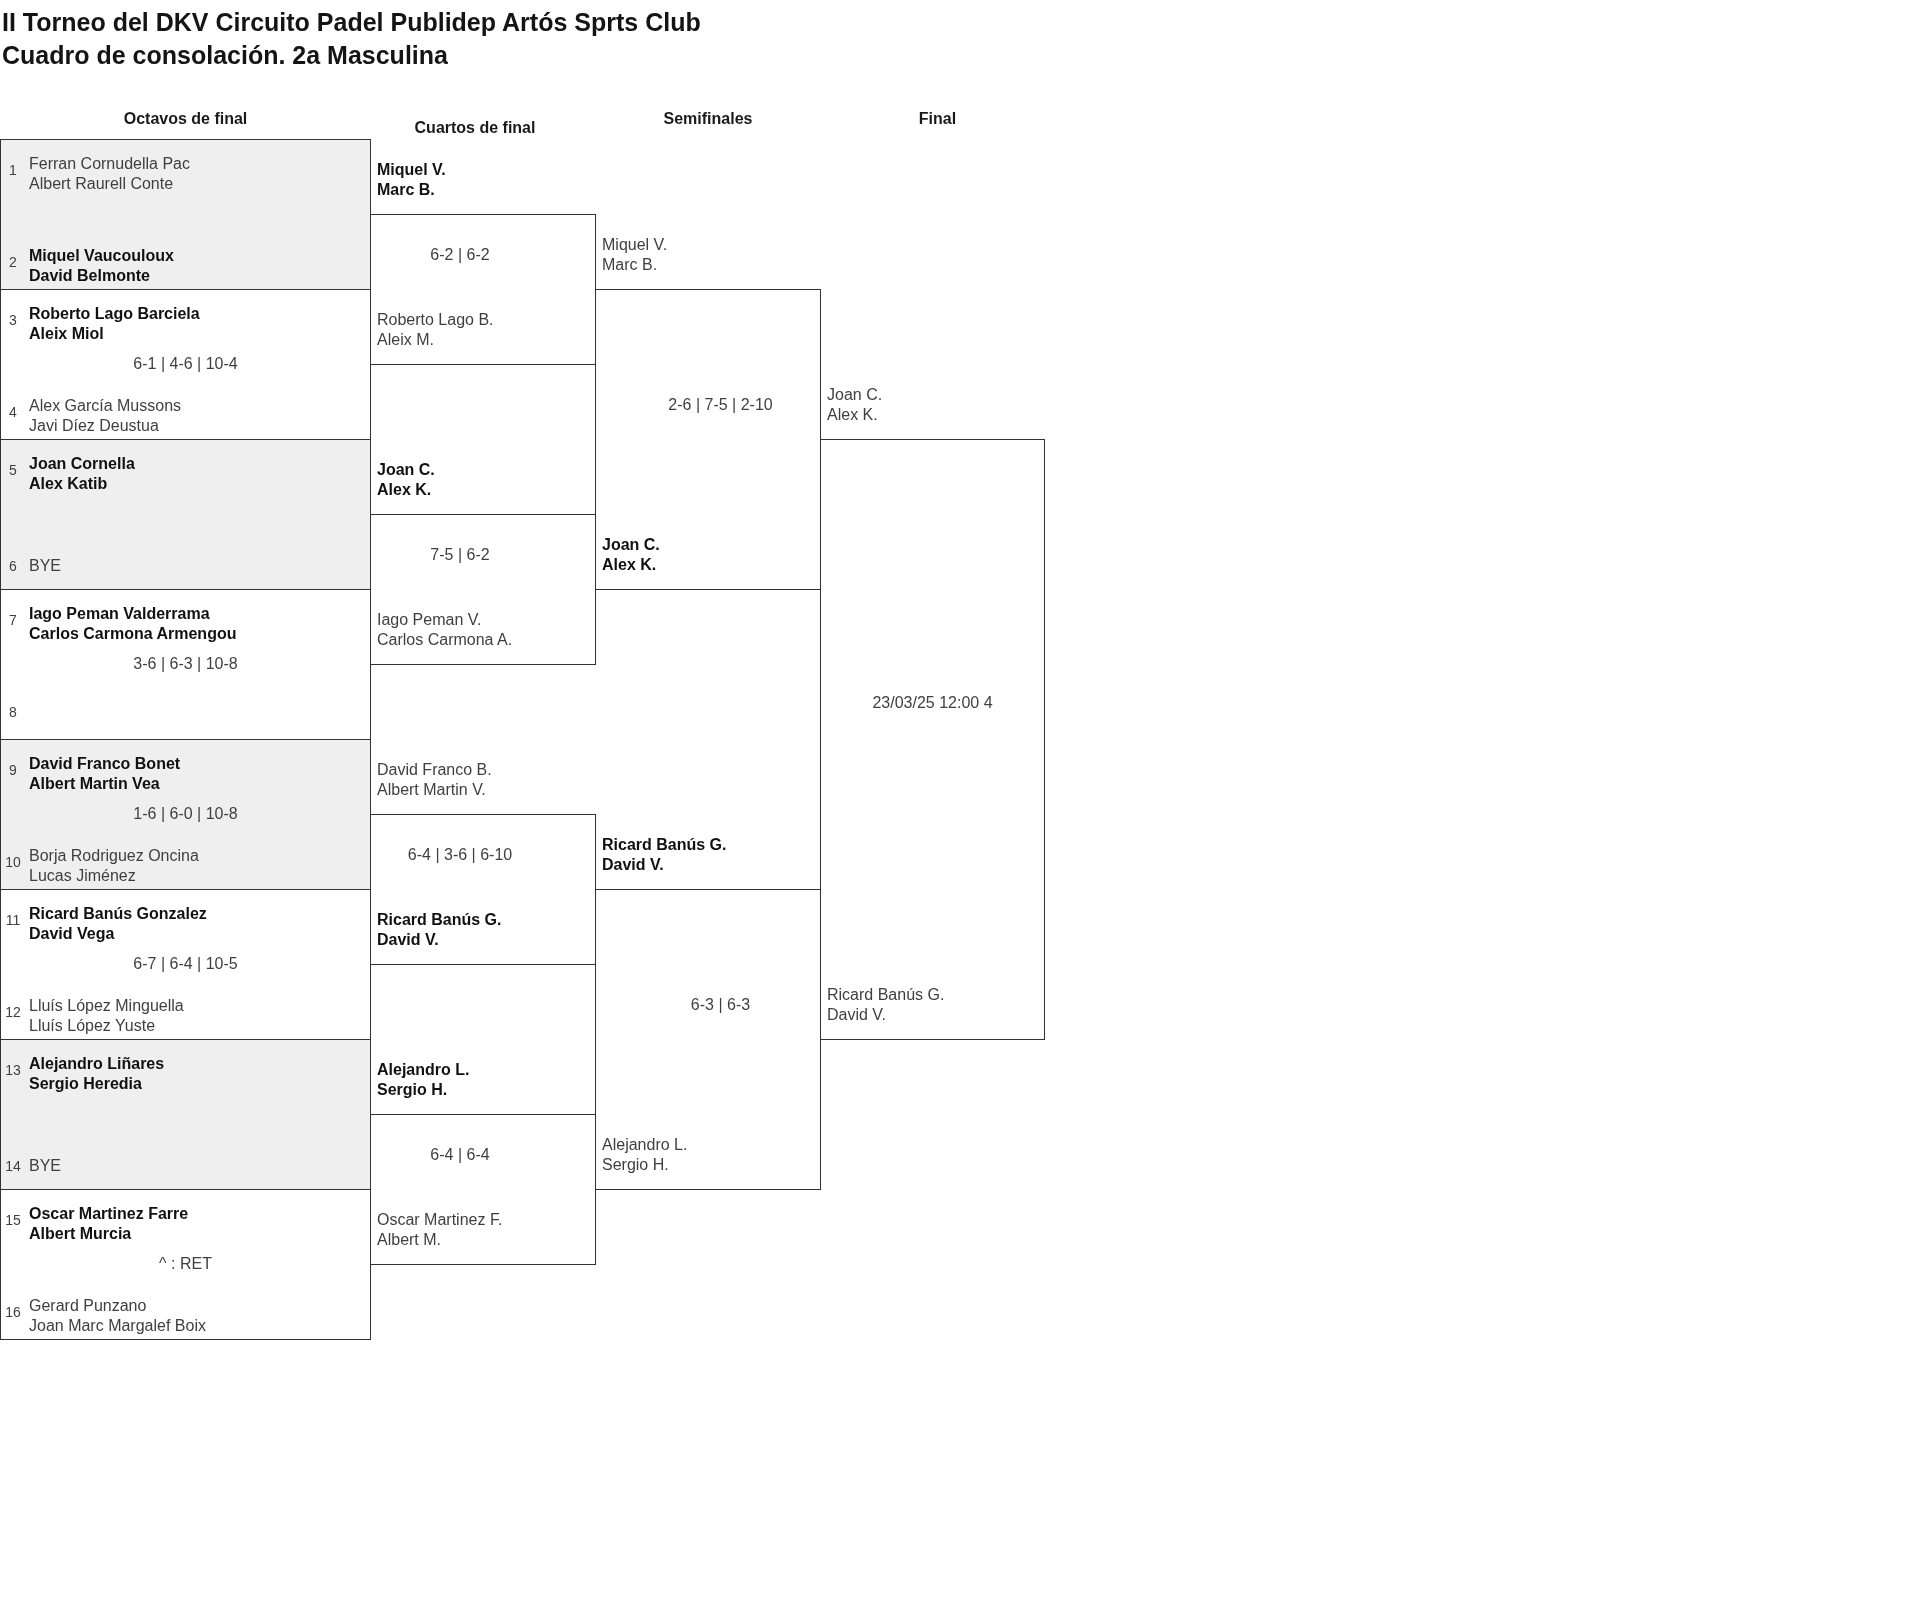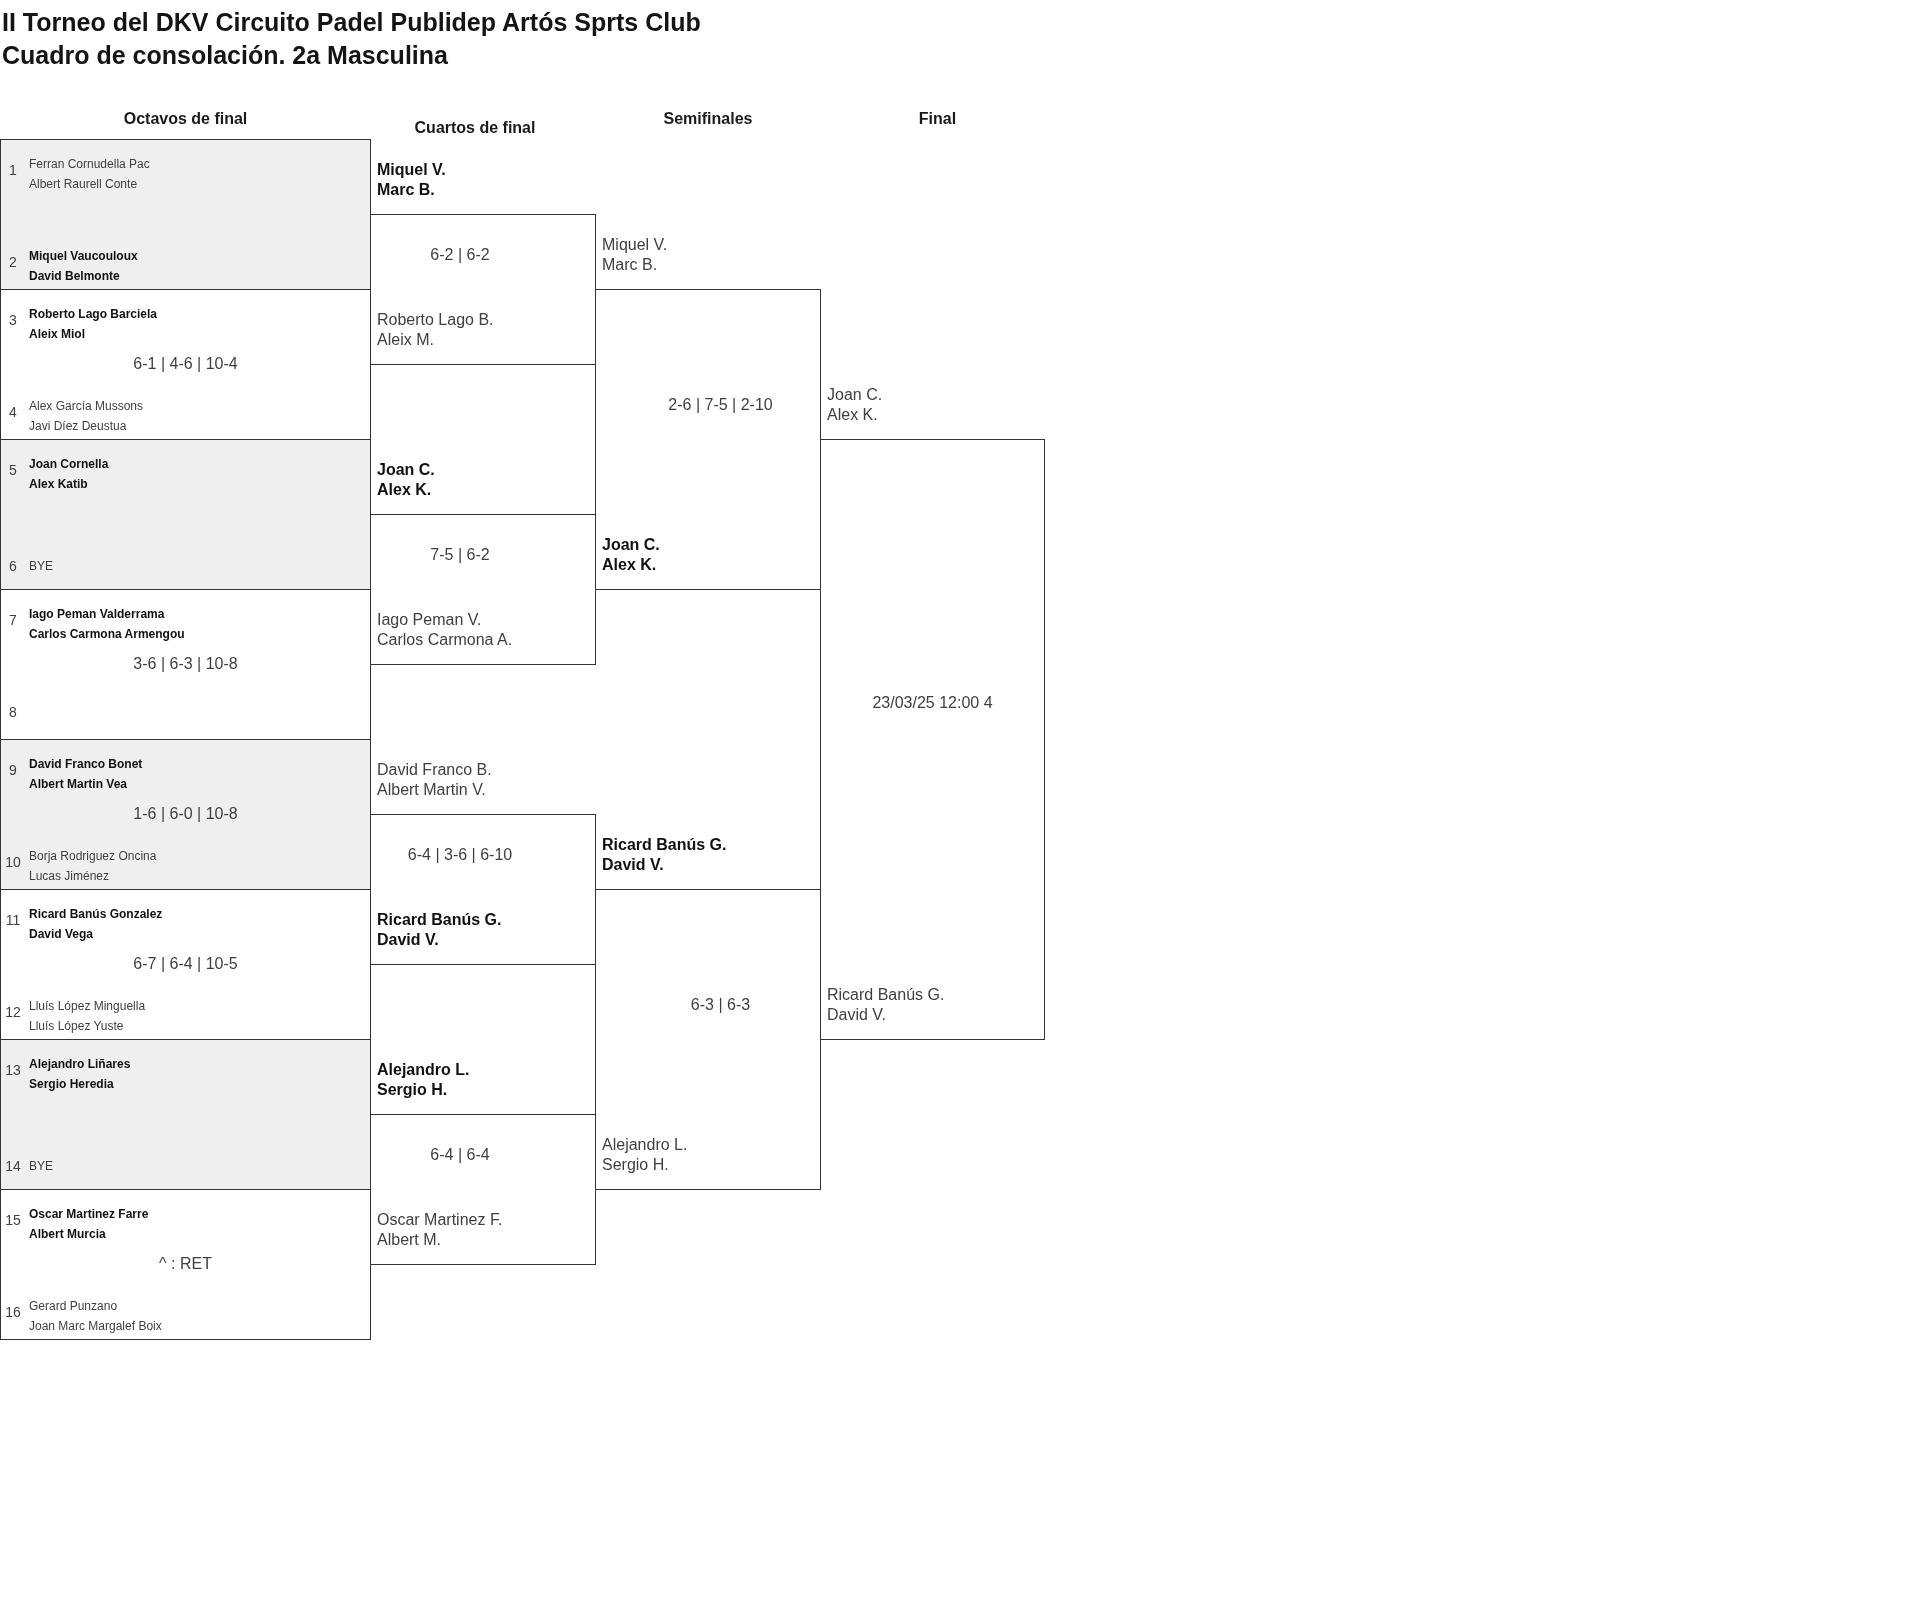--- a/index.html
+++ b/index.html
@@ -12,21 +12,21 @@
   .rh-1{left:0;width:371px;}
   .rh-2{left:362px;width:226px;margin-top:9px;}
   .rh-3{left:595px;width:226px;}
   .rh-4{left:820px;width:235px;}
 
   .mbox{position:absolute;left:0;width:371px;height:151px;border:1px solid #333;box-sizing:border-box;background:#ffffff;}
   .mbox.shade{background:#efefef;}
   .rbox{position:absolute;border:1px solid #333;box-sizing:border-box;background:transparent;}
 
   .seed{position:absolute;left:2px;width:20px;font-size:14px;line-height:20px;text-align:center;color:#3f3f3f;}
-  .team{position:absolute;left:28px;right:6px;font-size:12px;line-height:20px;color:#3f3f3f;font-weight:400;}
+  .team{position:absolute;left:28px;right:6px;font-size:16px;line-height:20px;color:#3f3f3f;font-weight:400;}
   .team.winner{color:#111111;font-weight:700;}
   .score{position:absolute;font-size:16px;line-height:16px;text-align:center;color:#3f3f3f;}
   .score.o{left:0;width:371px;}
   .score.q{left:370px;width:180px;}
   .score.s{left:595px;width:251px;}
   .score.f{left:820px;width:225px;}
 
   .plabel{position:absolute;font-size:16px;line-height:20px;color:#3f3f3f;font-weight:400;white-space:nowrap;}
   .plabel.winner{color:#111111;font-weight:700;}
   .c2{left:377px;}

